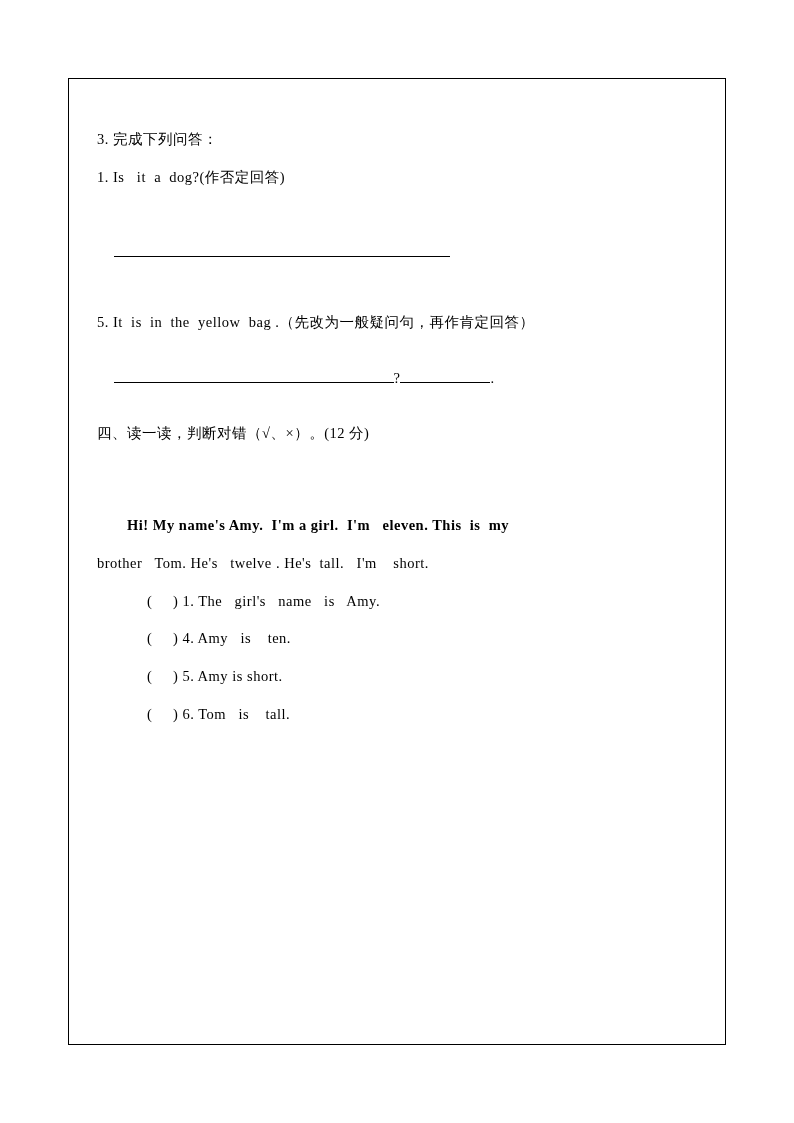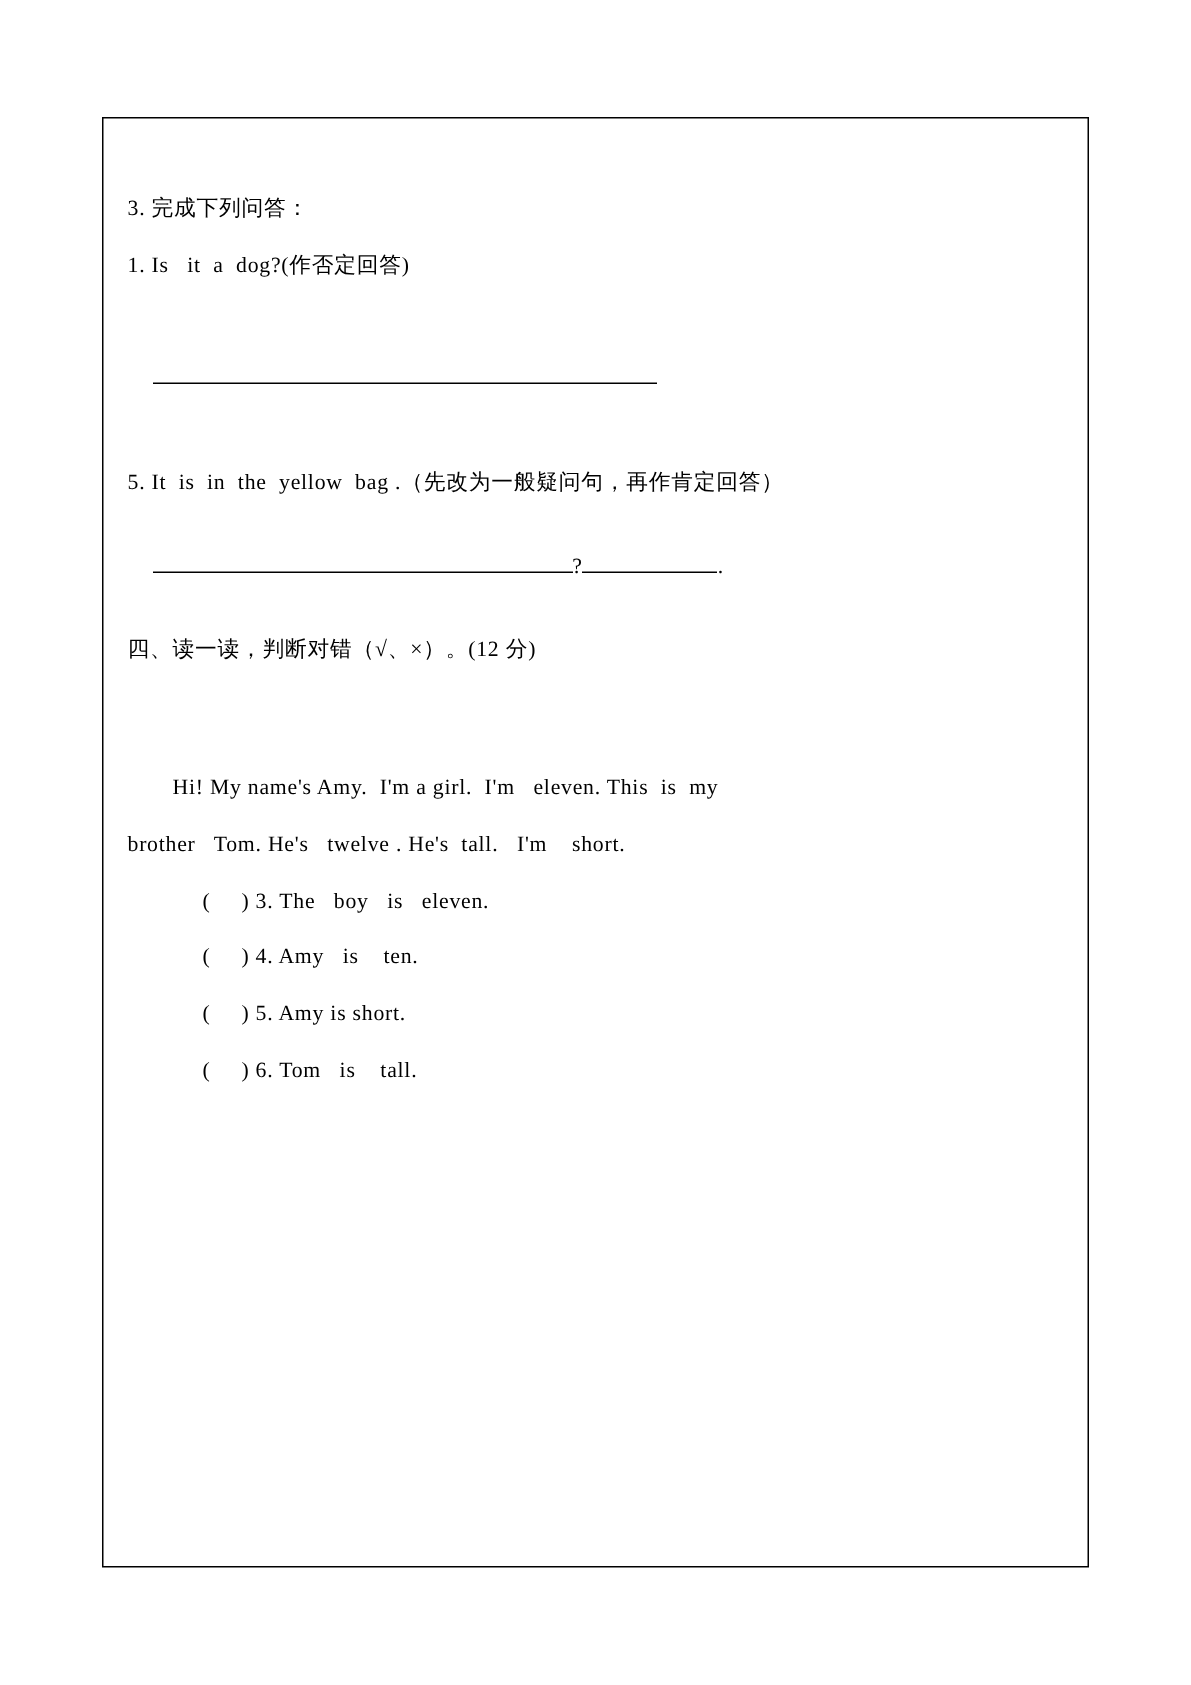--- a/index.html
+++ b/index.html
@@ -12,21 +12,21 @@
       color: #000;
       position: relative;
     }
     .page-border {
       position: absolute;
       top: 78px;
       left: 68px;
       right: 68px;
       bottom: 78px;
       border: 1px solid #000;
-      padding: 42px 20px 20px 16px;
+      padding: 42px 20px 20px 28px;
     }
     .line {
       line-height: 2.6;
       white-space: pre-wrap;
       letter-spacing: 0.5px;
     }
     .line.tight {
       line-height: 1.9;
     }
     .underline {
@@ -34,20 +34,21 @@
       display: inline-block;
     }
     .spacer {
       height: 60px;
     }
     .indent1 {
       padding-left: 50px;
     }
     .indent2 {
       padding-left: 30px;
+      font-weight: bold;
     }
   </style>
 </head>
 <body>
 
 <div class="page-border">
 
   <div class="line">3. 完成下列问答：</div>
 
   <div class="line">1. Is   it  a  dog?(作否定回答)</div>
@@ -60,18 +61,18 @@
     <span class="underline" style="width:280px"></span><span>?</span><span class="underline" style="width:90px"></span><span>.</span>
   </div>
 
   <div class="line tight">四、读一读，判断对错（√、×）。(12 分)</div>
 
   <div class="spacer"></div>
 
   <div class="line indent2">Hi! My name's Amy.  I'm a girl.  I'm   eleven. This  is  my</div>
   <div class="line">brother   Tom. He's   twelve . He's  tall.   I'm    short.</div>
 
-  <div class="line indent1">(     ) 3. The   boy   is   eleven.</div>
+  <div class="line indent1">(     ) 1. The   girl's   name   is   Amy.</div>
   <div class="line indent1">(     ) 4. Amy   is    ten.</div>
   <div class="line indent1">(     ) 5. Amy is short.</div>
   <div class="line indent1">(     ) 6. Tom   is    tall.</div>
 
 </div>
 
 </body></html>

